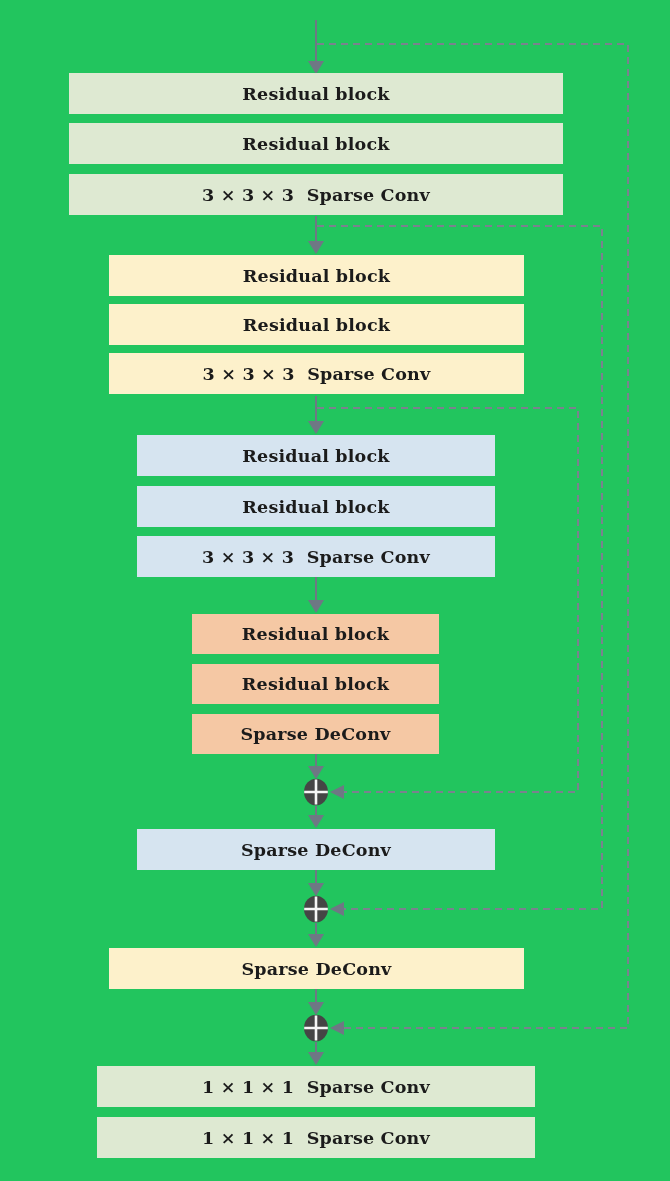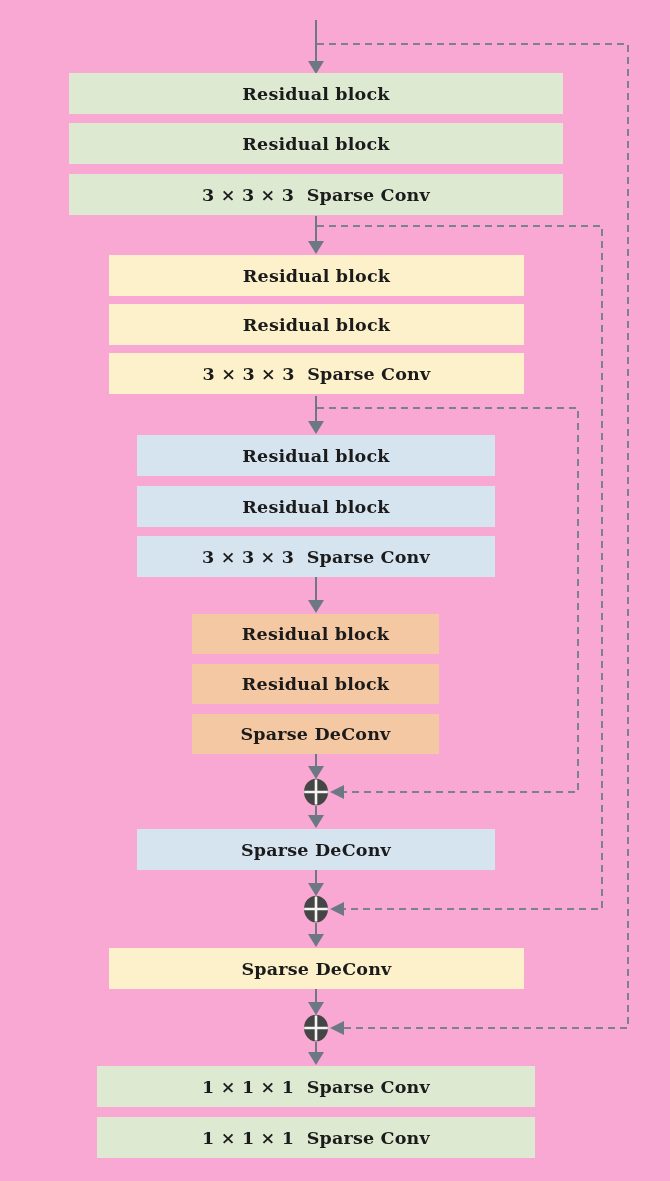--- a/index.html
+++ b/index.html
@@ -1,20 +1,20 @@
 <!DOCTYPE html>
 <html><head>
 <meta charset="utf-8">
 <style>
   html, body { margin: 0; padding: 0; background: #ffffff; }
   .canvas {
     position: relative;
     width: 670px;
     height: 1181px;
-    background: #f9a8d4;
+    background: #22c55e;
     overflow: hidden;
     font-family: "DejaVu Serif", "Liberation Serif", serif;
   }
   svg.connectors {
     position: absolute;
     left: 0; top: 0;
     width: 670px; height: 1181px;
   }
   .connectors .sline { stroke: #6e7884; stroke-width: 2; fill: none; }
   .connectors .head  { fill: #6e7884; stroke: none; }

